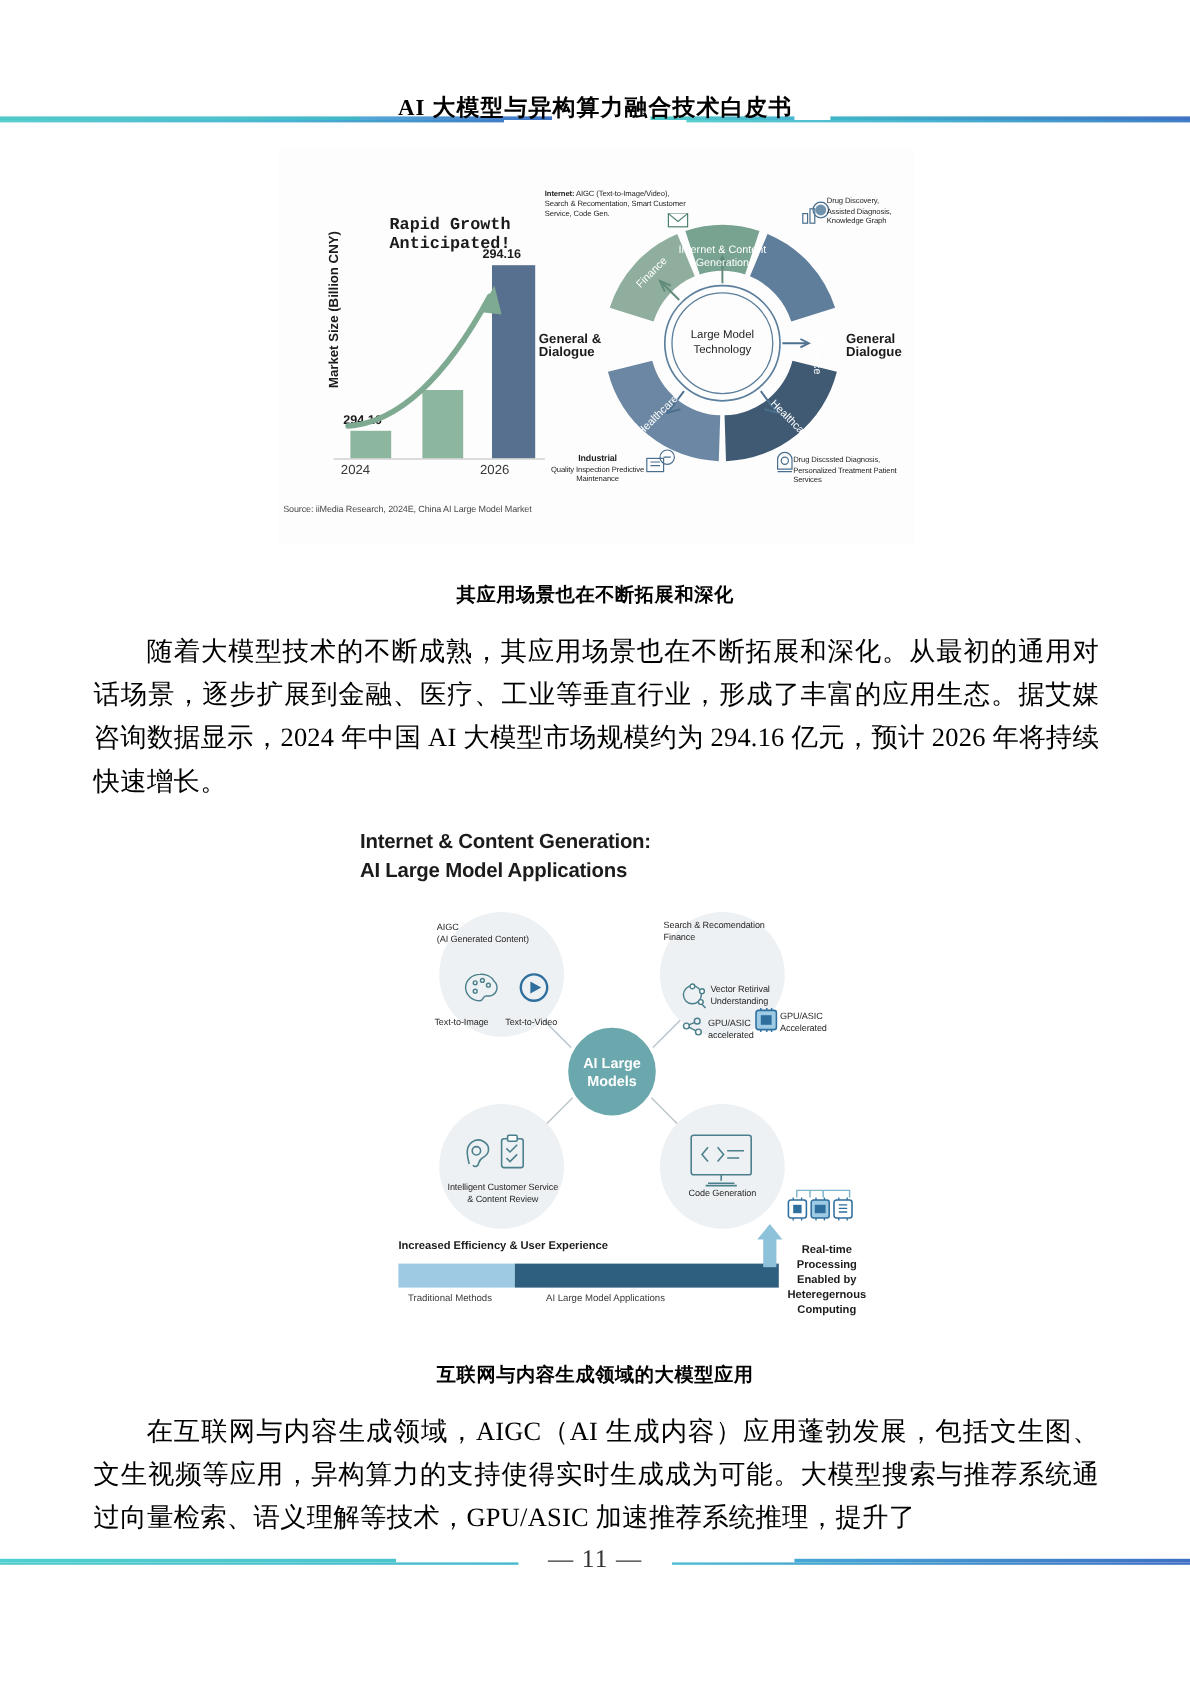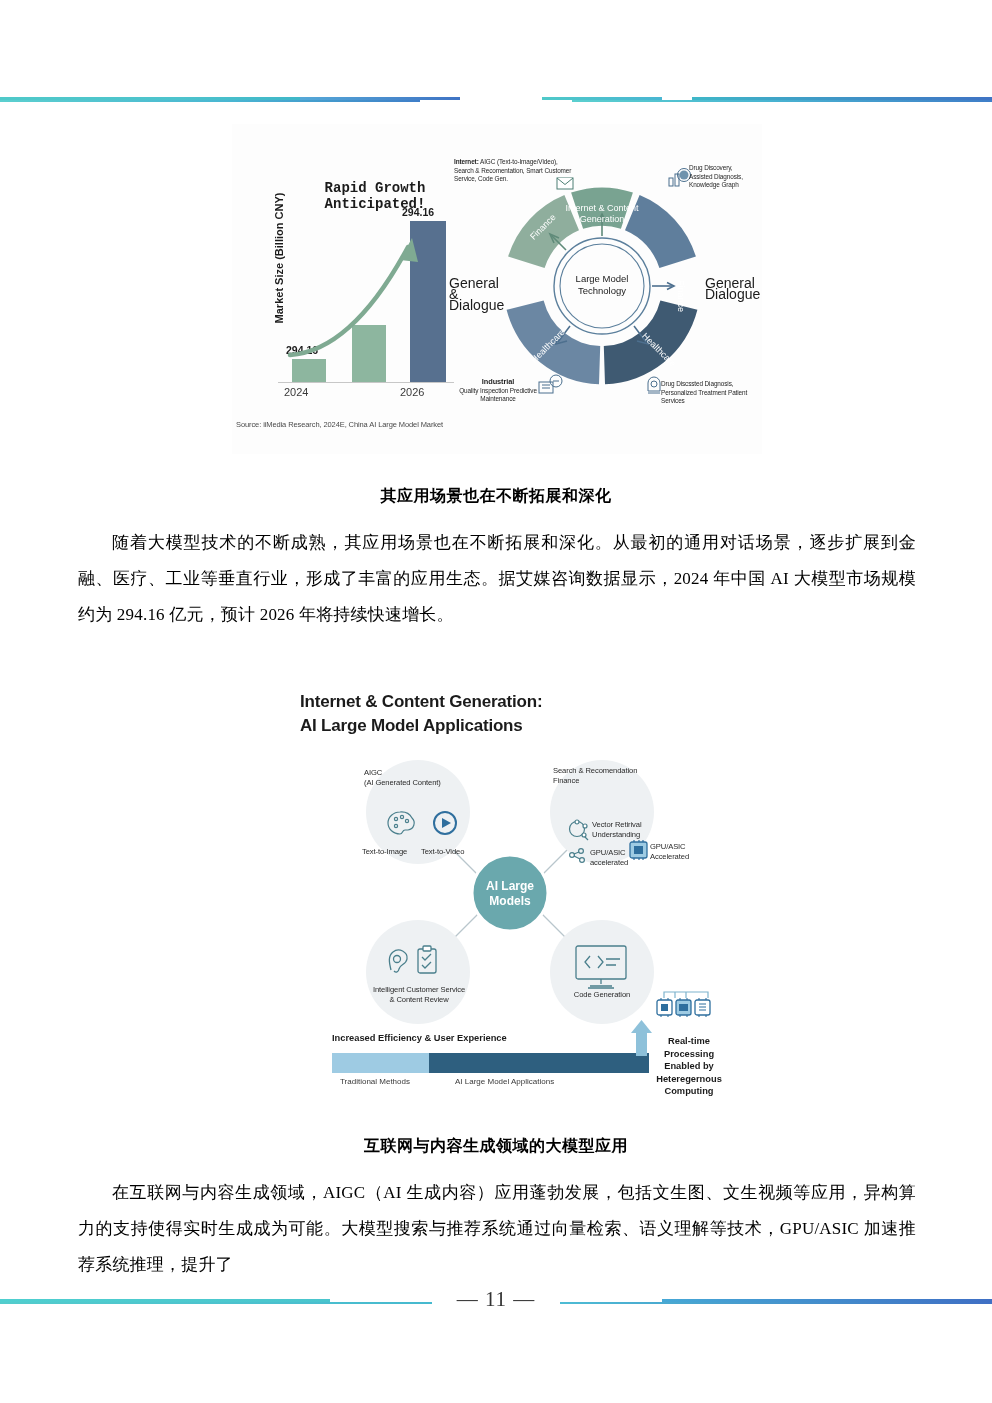--- a/index.html
+++ b/index.html
@@ -33,21 +33,21 @@
   .ftr-line.r2{right:0px;width:432px;height:2px;top:14px;background:linear-gradient(90deg,#4dbcd4 0%,#3f6fc4 100%);}
   .ftr-page{position:absolute;left:0;right:0;top:-1px;text-align:center;font-size:21px;color:#333;
     font-family:"Liberation Serif",serif;letter-spacing:1px;}
 
   
   .caption{
     text-align:center;font-weight:bold;font-size:16px;letter-spacing:0.5px;
     font-family:"Liberation Serif",serif;
   }
   .para{
-    font-size:17px;line-height:36px;text-align:justify;letter-spacing:0.2px;
+    font-size:22px;line-height:36px;text-align:justify;letter-spacing:0.2px;
     font-family:"Liberation Serif",serif;
     text-indent:2em;
   }
 
   #cap1{position:absolute;left:96px;width:800px;top:486px;}
   #para1{position:absolute;left:78px;width:838px;top:525px;}
   #cap2{position:absolute;left:96px;width:800px;top:1136px;}
   #para2{position:absolute;left:78px;width:838px;top:1175px;}
 
   
@@ -77,22 +77,22 @@
   .bc-tick{position:absolute;top:206px;font-family:"Liberation Sans",sans-serif;
     font-size:11px;color:#3a3a3a;}
   .bc-tick.t1{left:38px;}
   .bc-tick.t2{left:154px;}
 
   
   #donut{position:absolute;left:225px;top:30px;width:290px;height:262px;}
   .dn-note{position:absolute;font-family:"Liberation Sans",sans-serif;font-size:6.4px;
     color:#1f1f1f;line-height:8.6px;letter-spacing:-0.1px;}
   .dn-note b{font-weight:bold;}
-  .dn-side{position:absolute;font-family:"Liberation Sans",sans-serif;font-weight:normal;
-    font-size:14px;color:#1b1b1b;line-height:11px;}
+  .dn-side{position:absolute;font-family:"Liberation Sans",sans-serif;font-weight:bold;
+    font-size:11px;color:#1b1b1b;line-height:11px;}
 
   
   #fig2{position:absolute;left:300px;top:690px;width:420px;height:420px;}
   .f2title{position:absolute;left:0;top:0;width:420px;text-align:left;
     font-family:"Liberation Sans",sans-serif;font-weight:bold;font-size:17px;
     color:#1b1b1b;line-height:24px;letter-spacing:-0.2px;}
   .f2lbl{position:absolute;font-family:"Liberation Sans",sans-serif;font-size:7.6px;
     color:#2a2a2a;line-height:10px;letter-spacing:-0.1px;}
   .f2lbl.c{text-align:center;}
   .bar2-text{position:absolute;font-family:"Liberation Sans",sans-serif;font-weight:bold;
@@ -104,20 +104,21 @@
 </head>
 <body>
 
 <div class="header">
   <div class="hdr-line l1b"></div>
   <div class="hdr-line l1"></div>
   <div class="hdr-line l2"></div>
   <div class="hdr-line r1b"></div>
   <div class="hdr-line r0"></div>
   <div class="hdr-line r1"></div>
+  <div class="hdr-title">AI 大模型与异构算力融合技术白皮书</div>
 </div>
 
 <div id="fig1">
 
   <div class="bc">
     <div class="bc-title">Rapid Growth Anticipated!</div>
     <div class="bc-ylabel">Market Size (Billion CNY)</div>
     <div class="bc-plot">
       <div class="bar b1"></div>
       <div class="bar b2"></div>

